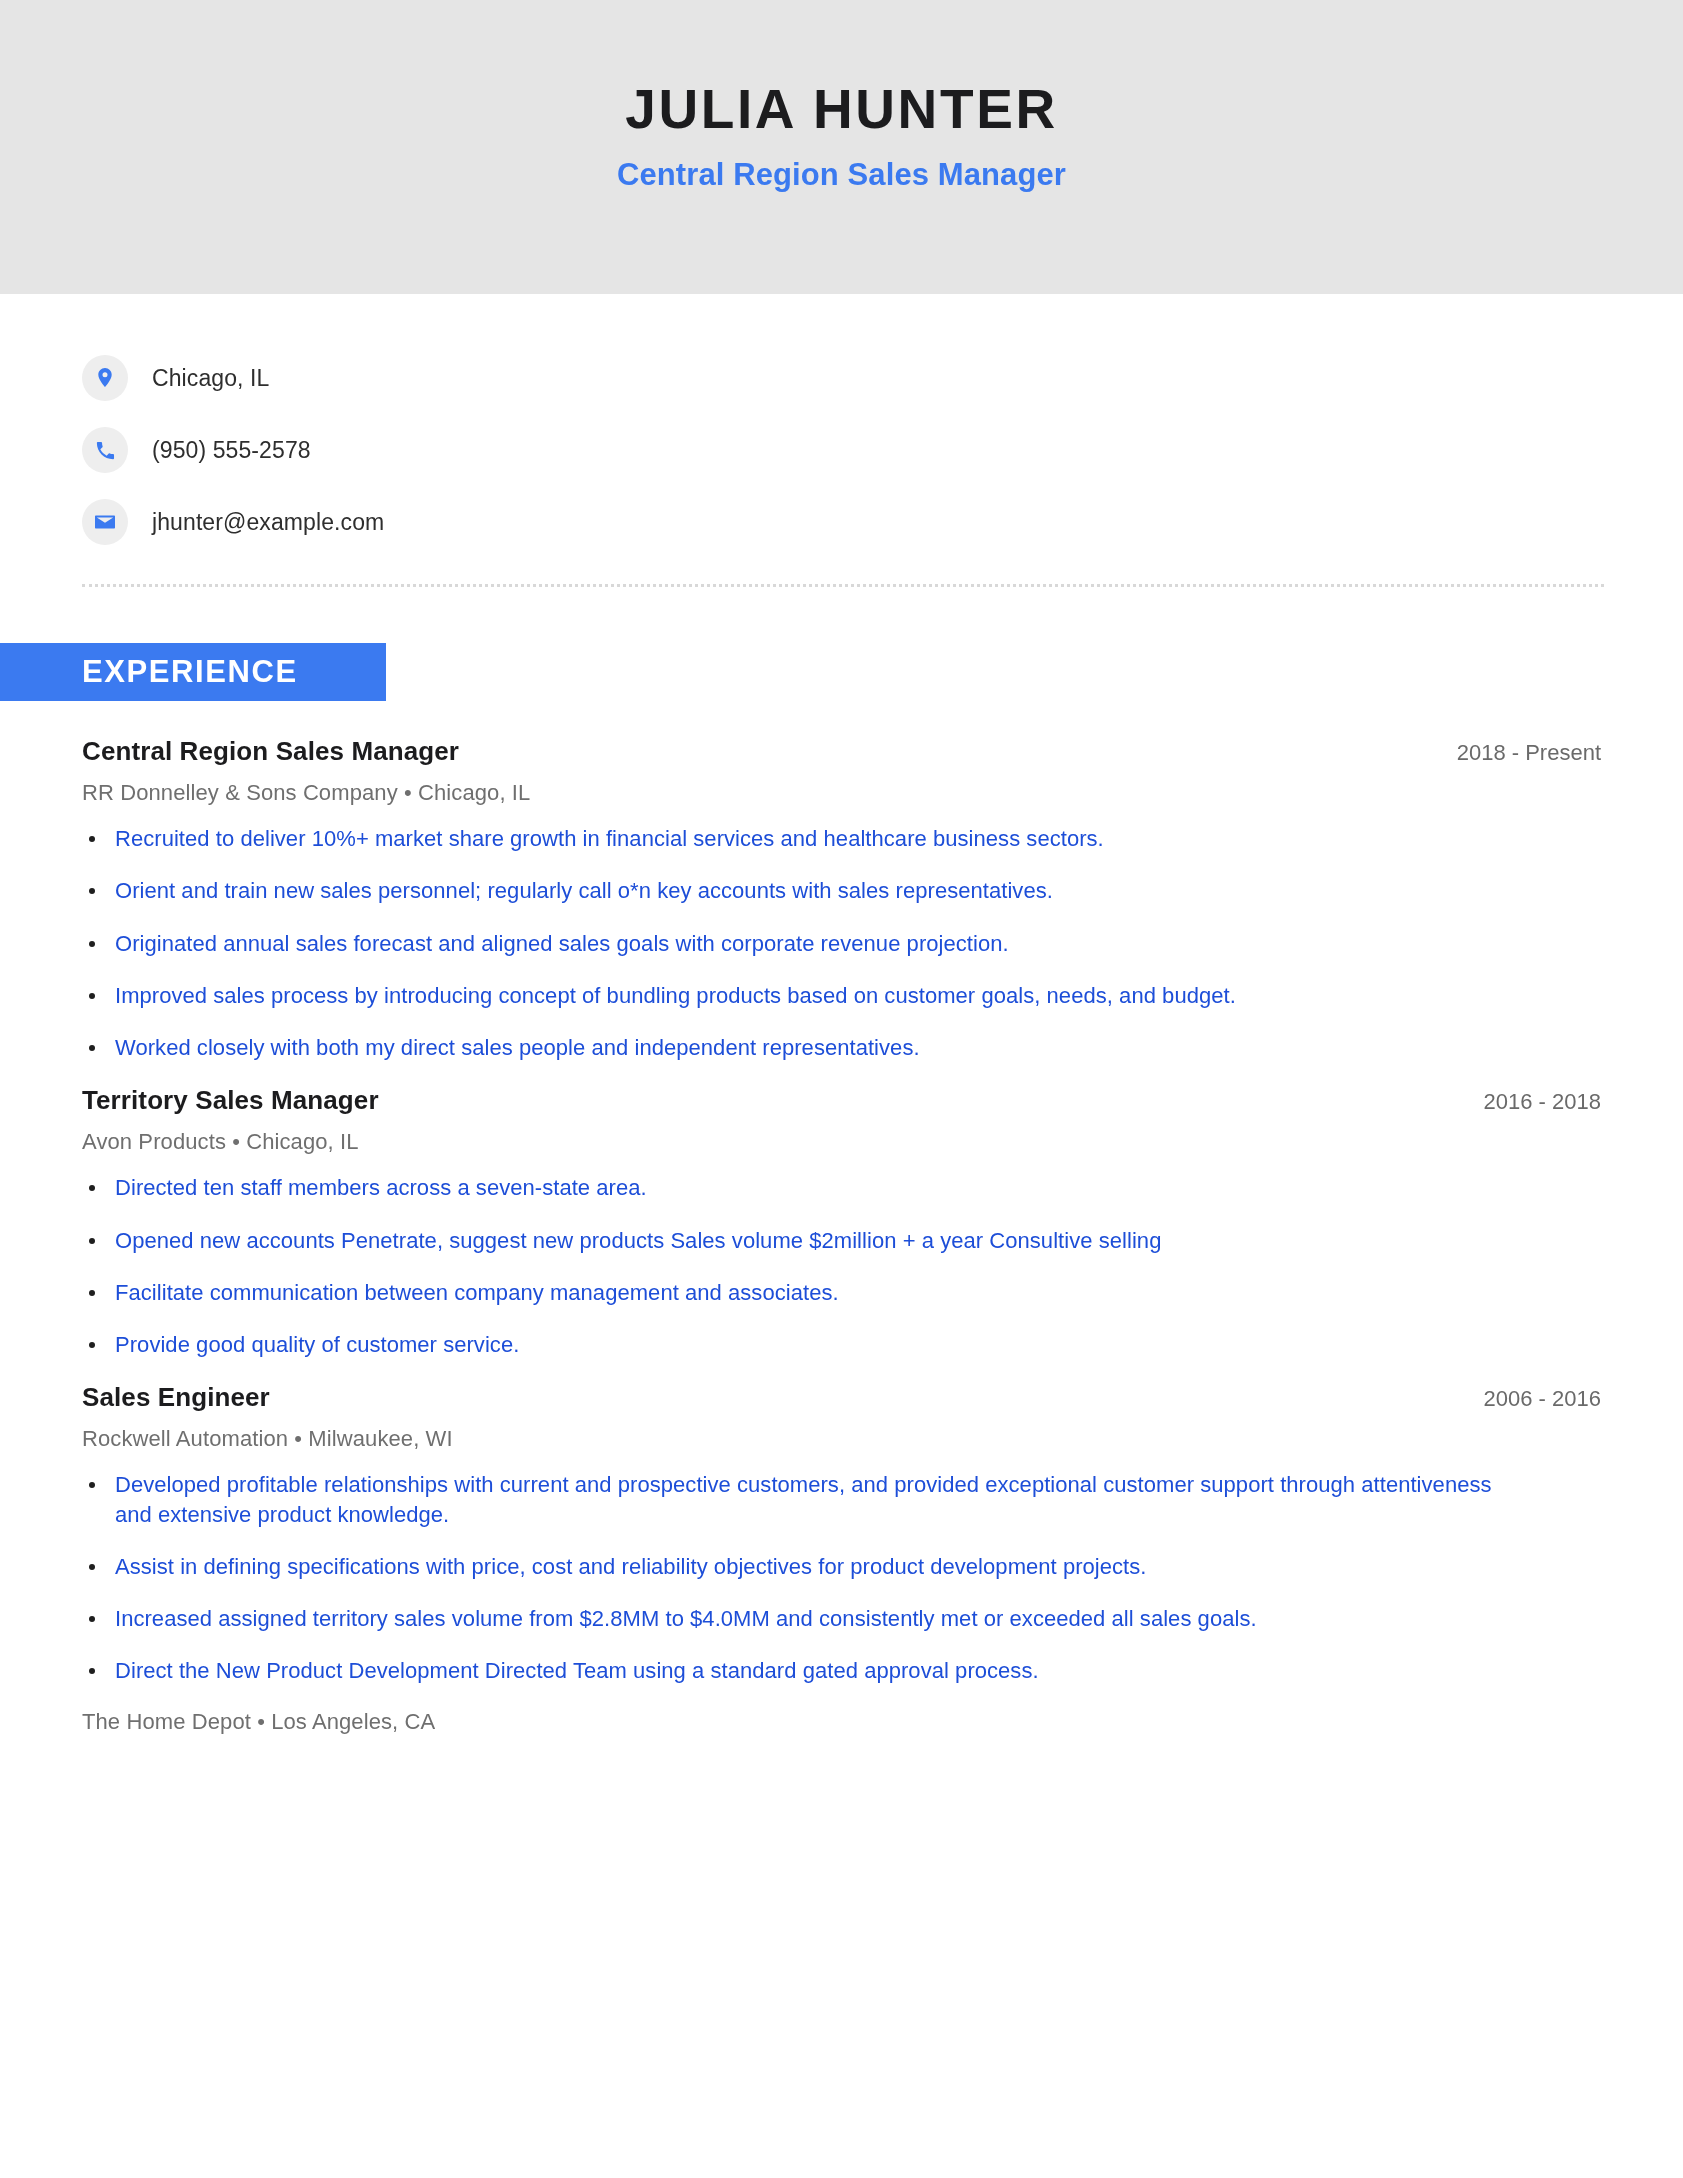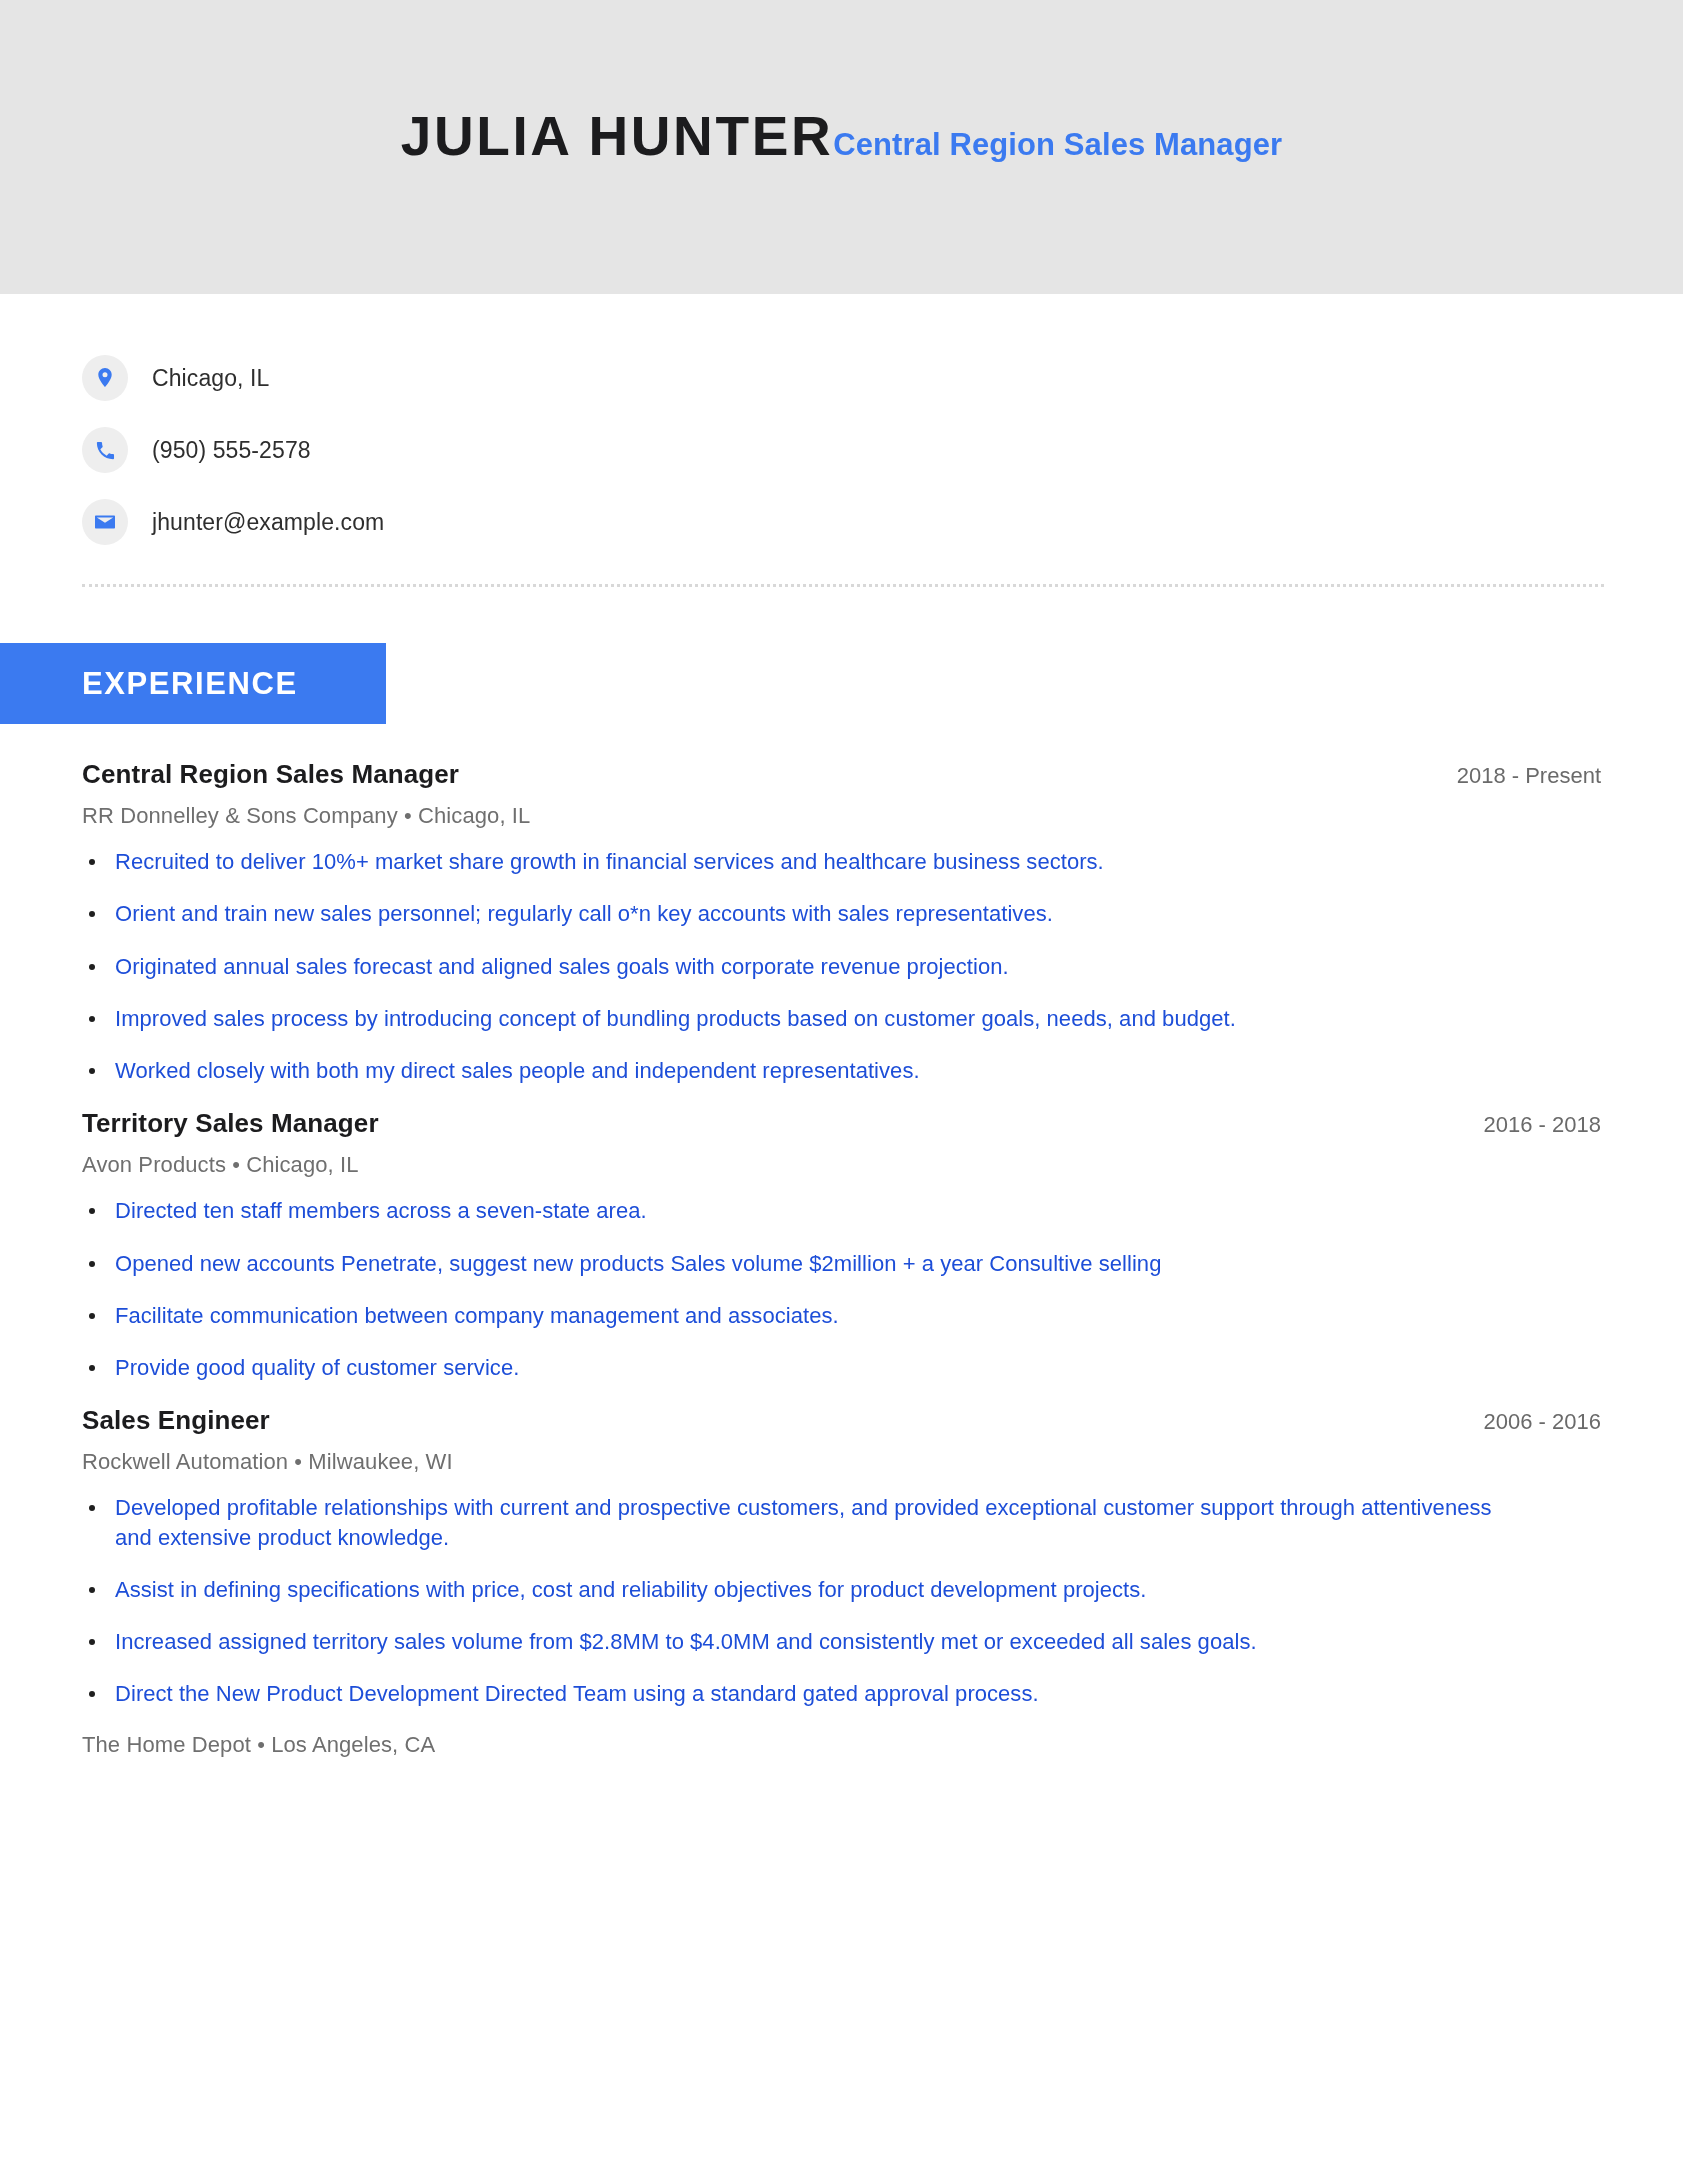--- a/index.html
+++ b/index.html
@@ -16,21 +16,21 @@
     min-height: 2178px;
     background: #ffffff;
     overflow: hidden;
   }
 
   
   .header {
     background: #e5e5e5;
     height: 294px;
     display: flex;
-    flex-direction: row;
+    flex-direction: column;
     align-items: center;
     justify-content: center;
     padding-bottom: 22px;
   }
   .name {
     font-size: 55px;
     font-weight: 700;
     letter-spacing: 2.6px;
     color: #1c1c1e;
     text-transform: uppercase;
@@ -78,21 +78,21 @@
   .divider {
     width: 1522px;
     border-top: 3px dotted #d8d8d8;
     height: 0;
   }
 
   
   .section-banner {
     margin-top: 56px;
     width: 386px;
-    height: 81px;
+    height: 58px;
     background: #3b7af0;
     display: flex;
     align-items: center;
     padding-left: 82px;
   }
   .section-banner-label {
     color: #ffffff;
     font-size: 31px;
     font-weight: 700;
     letter-spacing: 1.6px;

